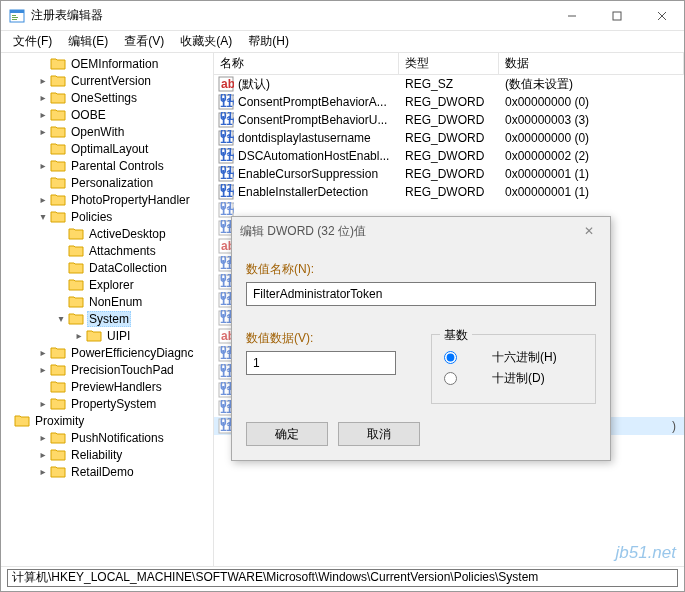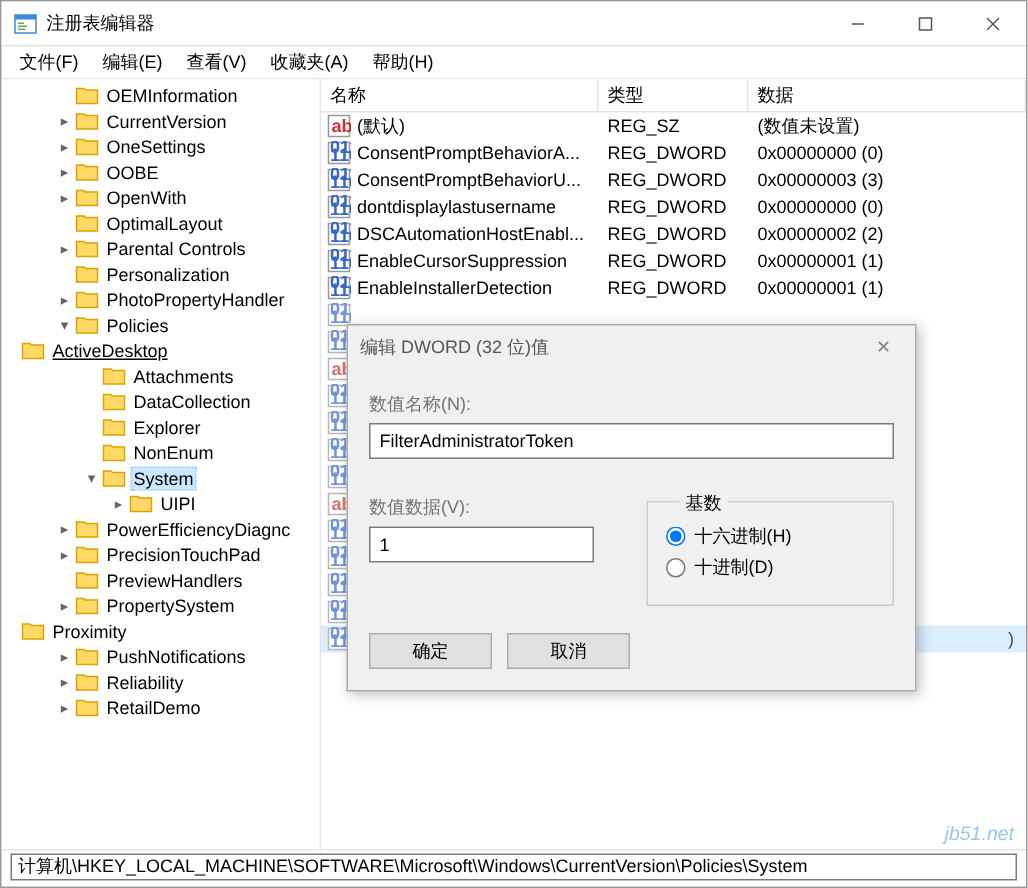--- a/index.html
+++ b/index.html
@@ -36,36 +36,36 @@
 .list-row .type { width: 100px; padding-left: 6px; }
 .list-row .data { flex: 1; padding-left: 6px; }
 .list-row.sel { background: #cce8ff; }
 .list-row.stub { opacity: 0.7; }
 
 .dialog { position: absolute; left: 230px; top: 215px; width: 380px; background: #f0f0f0; border: 1px solid #aaa; box-shadow: 2px 2px 8px rgba(0,0,0,0.25); }
 .dlg-title { height: 28px; display: flex; align-items: center; padding: 0 8px; color: #555; }
 .dlg-title .t { flex: 1; }
 .dlg-close { width: 26px; text-align: center; color: #888; cursor: default; }
 .dlg-body { padding: 10px 14px 14px; }
-.dlg-label { margin: 6px 0 4px; color: #737373; }
+.dlg-label { margin: 6px 0 4px; color: #a16207; }
 .dlg-input { width: 100%; height: 24px; border: 1px solid #7a7a7a; padding: 2px 6px; background: #fff; }
 .dlg-row2 { display: flex; gap: 20px; margin-top: 6px; }
 .dlg-col { flex: 1; margin-top: 12px; }
 .dlg-input-sm { width: 150px; height: 24px; border: 1px solid #7a7a7a; padding: 2px 6px; background: #fff; }
 .fieldset { border: 1px solid #ccc; padding: 10px 12px 12px; position: relative; margin-top: 10px; }
-.fieldset .legend { position: absolute; top: -8px; left: 21px; background: #f0f0f0; padding: 0 4px; }
-.radio-row { display: flex; align-items: center; margin: 4px 0; }
+.fieldset .legend { position: absolute; top: -8px; left: 8px; background: #f0f0f0; padding: 0 4px; }
+.radio-row { display: flex; align-items: center; margin: 4px 0; gap: 29px; }
 .radio-row input { margin-right: 6px; }
 .dlg-buttons { display: flex; justify-content: flex-start; gap: 10px; margin-top: 18px; }
 .dlg-btn { width: 82px; height: 24px; border: 1px solid #adadad; background: #e1e1e1; cursor: default; }
 
 .statusbar { height: 22px; border-top: 1px solid #e5e5e5; padding: 2px 6px; display: flex; align-items: center; }
 .status-input { width: 100%; height: 18px; border: 1px solid #7a7a7a; padding: 1px 4px; }
 
-.watermark { position: absolute; right: 8px; bottom: 28px; color: #77b4e4; font-size: 13px; font-style: italic; opacity: 0.75; pointer-events: none; }
+.watermark { position: absolute; right: 8px; bottom: 28px; color: #77b4e4; font-size: 17px; font-style: italic; opacity: 0.75; pointer-events: none; }
 </style>
 </head>
 <body>
 
 <div class="titlebar">
   <span class="app-icon">
     <svg viewBox="0 0 16 16">
         <rect x="1" y="2" width="14" height="12" fill="#fff" stroke="#3b8bdc"></rect>
         <rect x="1" y="2" width="14" height="3" fill="#3b8bdc"></rect>
         <rect x="3" y="7" width="4" height="1" fill="#6aa84f"></rect>
@@ -188,21 +188,21 @@
         </div>
         <div class="tree-row" style="padding-left: 36px;">
           <span class="expander">▾</span>
           <span class="folder">
             <svg viewBox="0 0 16 14">
               <path d="M1 2h5l1 1h8v9H1z" fill="#ffd968" stroke="#d9a400"></path>
             </svg>
           </span>
           <span class="label">Policies</span>
         </div>
-        <div class="tree-row" style=" text-decoration: underline;">
+        <div class="tree-row" style="padding-left: 54px;">
           <span class="expander"></span>
           <span class="folder">
             <svg viewBox="0 0 16 14">
               <path d="M1 2h5l1 1h8v9H1z" fill="#ffd968" stroke="#d9a400"></path>
             </svg>
           </span>
           <span class="label">ActiveDesktop</span>
         </div>
         <div class="tree-row" style="padding-left: 54px;">
           <span class="expander"></span>

